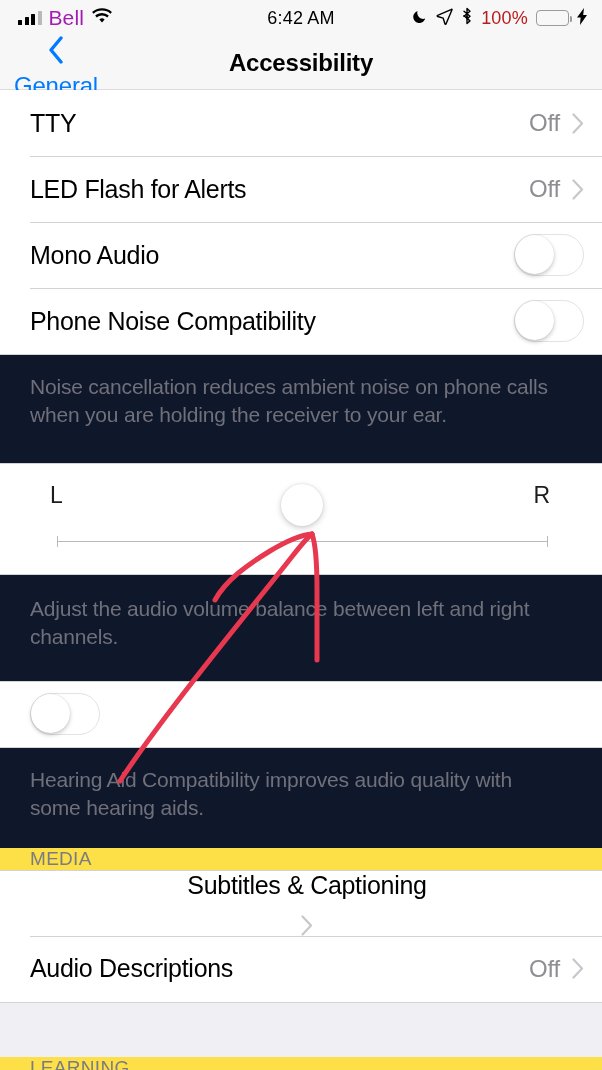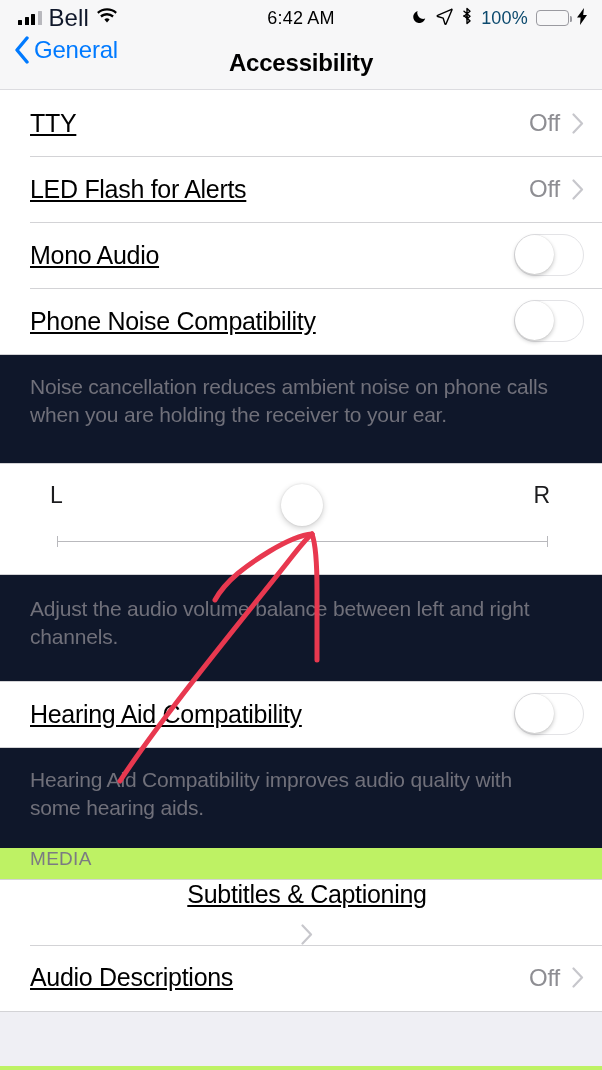--- a/index.html
+++ b/index.html
@@ -13,59 +13,59 @@
   .screen{width:602px;height:1070px;position:relative;overflow:hidden;background:#efeff4;}
 
   
   .statusbar{
     height:36px;background:#f7f7f8;position:relative;
     display:flex;align-items:center;
   }
   .sb-left{position:absolute;left:18px;top:0;height:36px;display:flex;align-items:center;gap:7px;}
   .sb-center{position:absolute;left:0;right:0;top:0;height:36px;display:flex;align-items:center;justify-content:center;}
   .sb-right{position:absolute;right:14px;top:0;height:36px;display:flex;align-items:center;gap:8px;}
-  .sb-text{font-size:24px;color:#0f172a;letter-spacing:.1px;}
+  .sb-text{font-size:21px;color:#a21caf;letter-spacing:.1px;}
   .time{font-size:18px;color:#000;font-weight:400;letter-spacing:.2px;}
   .bars{display:flex;align-items:flex-end;gap:2.5px;height:14px;}
   .bars i{display:block;width:4px;background:#000;border-radius:.5px;}
   .bars i:nth-child(1){height:5px;}
   .bars i:nth-child(2){height:8px;}
   .bars i:nth-child(3){height:11px;}
   .bars i:nth-child(4){height:14px;background:#b8b8bd;}
-  .pct{font-size:18px;color:#0c4a6e;letter-spacing:.2px;}
+  .pct{font-size:18px;color:#b91c1c;letter-spacing:.2px;}
   .battery{width:33px;height:16px;border:1.6px solid #9a9aa0;border-radius:4px;padding:1.6px;box-sizing:border-box;position:relative;}
   .battery .fill{height:100%;width:100%;background:#4cd964;border-radius:1.6px;}
   .battery:after{content:"";position:absolute;right:-4px;top:5px;width:2.4px;height:6px;background:#9a9aa0;border-radius:0 1.5px 1.5px 0;}
 
   
   .navbar{
     height:53px;background:#f7f7f8;position:relative;
     border-bottom:.5px solid #dcdce0;
   }
   .back{
-    position:absolute;left:14px;top:0;height:53px;display:flex;align-items:flex-start;gap:4px;
-    color:#007aff;cursor:pointer;
+    position:absolute;left:14px;top:0;height:53px;display:flex;align-items:center;gap:4px;
+    color:#007aff;cursor:pointer;flex-direction:column;
   }
   .back-label{font-size:24px;color:#007aff;letter-spacing:-.2px;}
   .nav-title{
     position:absolute;left:0;right:0;top:0;height:53px;
     display:flex;align-items:center;justify-content:center;
     font-size:24px;font-weight:bold;color:#000;letter-spacing:-.2px;
   }
 
   
   .list{position:relative;}
   .row{
     background:#fff;height:66px;display:flex;align-items:center;
     padding:0 18px 0 30px;box-sizing:border-box;position:relative;cursor:pointer;
   }
   .row + .row:before{
     content:"";position:absolute;left:30px;right:0;top:0;height:.5px;background:#d3d3d6;
   }
-  .row-label{font-size:25px;color:#000;letter-spacing:-.3px;flex:1;text-decoration:underline;}
+  .row-label{font-size:25px;color:#000;letter-spacing:-.3px;flex:1;}
   .row-value{font-size:24px;color:#8e8e93;letter-spacing:-.2px;margin-right:12px;}
   .chev{width:12px;height:21px;flex:none;}
   .chev svg{display:block;}
 
   
   .toggle{
     width:70px;height:42px;border-radius:21px;border:1.3px solid #e3e3e6;
     background:#fff;position:relative;flex:none;box-sizing:border-box;
   }
   .toggle .knob{
@@ -76,22 +76,22 @@
   
   .footer{
     background:#0f172a;padding:18px 34px 22px 30px;box-sizing:border-box;
     border-top:.5px solid #d3d3d6;
   }
   .footer-text{font-size:21px;line-height:1.33;color:#70707a;letter-spacing:-.2px;}
 
   .gap{background:#efeff4;}
 
   .section-header{
-    background:#bef264;font-size:19px;color:#7b7b82;letter-spacing:.3px;
-    padding:0 0 9px 30px;
+    background:#fde047;font-size:19px;color:#7b7b82;letter-spacing:.3px;
+    padding:0 0 0 30px;
   }
 
   
   .slider-cell{background:#fff;height:110px;position:relative;border-top:.5px solid #d3d3d6;}
   .lr{position:absolute;top:18px;font-size:23px;color:#1c1c1e;letter-spacing:0;}
   .lr.l{left:50px;}
   .lr.r{right:52px;}
   .track{position:absolute;left:57px;right:54px;top:77px;height:1.4px;background:#b9b9bd;}
   .track:before,.track:after{
     content:"";position:absolute;top:-5px;width:1.4px;height:11px;background:#b9b9bd;
@@ -216,21 +216,20 @@
         <span class="lr r">R</span>
         <span class="track"></span>
       </div>
       <div class="footer" style="padding-top:20px;padding-bottom:30px;">
         <div class="footer-text">Adjust the audio volume balance between left and right channels.</div>
       </div>
     </div>
 
     <div>
       <div class="row" style="border-top:.5px solid #d3d3d6;">
-        <span class="row-label">Hearing Aid Compatibility</span>
         <span class="toggle">
             <span class="knob"></span>
           </span>
       </div>
       <div class="footer" style="padding-top:18px;padding-bottom:26px;">
         <div class="footer-text">Hearing Aid Compatibility improves audio quality with some hearing aids.</div>
       </div>
     </div>
 
     <div>

